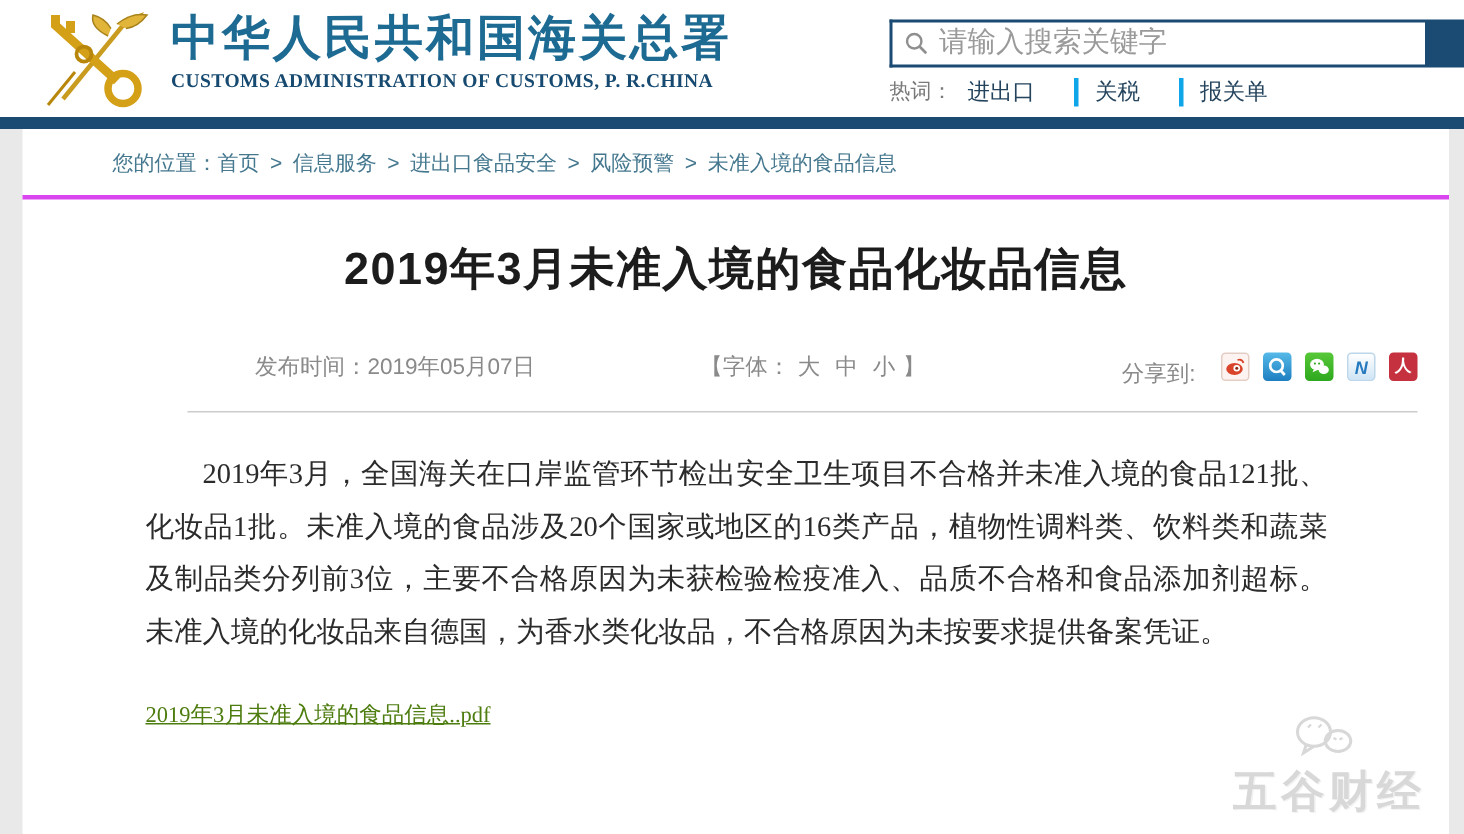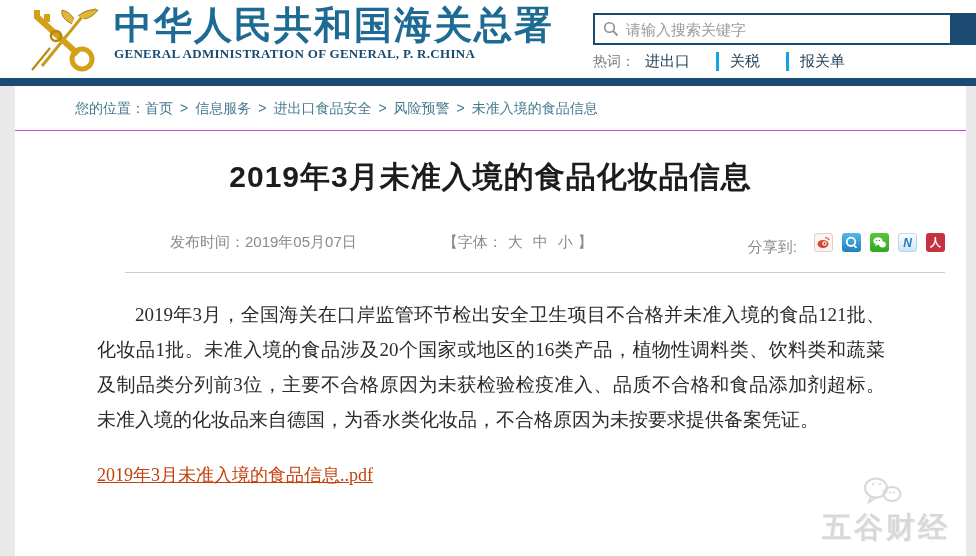--- a/index.html
+++ b/index.html
@@ -6,62 +6,62 @@
   html,body { background:#e9e9e9; }
   .page {
     position:relative; width:976px; height:556px; overflow:hidden;
     background:#e9e9e9; font-family:"Liberation Sans", sans-serif;
   }
   
   .header { position:absolute; top:0; left:0; right:0; height:78px; background:#fff; }
   .logo { position:absolute; left:22px; top:4px; width:84px; height:70px; }
   .titles { position:absolute; left:114px; top:7px; }
   .site-cn {
-    font-size:38px; font-weight:bold; color:#1d6a93; letter-spacing:2px;
+    font-size:32px; font-weight:bold; color:#1d6a93; letter-spacing:2px;
     font-family:"Liberation Sans", sans-serif; line-height:36px;
   }
   .site-en {
     margin-top:3px; font-size:13px; font-weight:bold; color:#174a70;
     font-family:"Liberation Serif", serif; letter-spacing:0.3px;
   }
   .search-wrap { position:absolute; left:593px; right:0; top:13px; height:32px; display:flex; }
   .search-box {
     flex:1; display:flex; align-items:center; background:#fff;
     border:2px solid #1b4a73; border-right:none; padding-left:8px;
   }
   .search-box svg { flex:0 0 auto; }
   .search-input {
-    border:none; outline:none; flex:1; margin-left:7px; font-size:15px;
+    border:none; outline:none; flex:1; margin-left:7px; font-size:19px;
     color:#333; background:transparent; font-family:"Liberation Sans", sans-serif;
   }
   .search-input::placeholder { color:#9a9a9a; }
   .search-btn { width:26px; background:#1b4a73; border:none; cursor:pointer; }
-  .hotrow { position:absolute; left:593px; top:52px; display:flex; align-items:center; font-size:14px; }
+  .hotrow { position:absolute; left:593px; top:52px; display:flex; align-items:flex-start; font-size:14px; }
   .hotlabel { color:#7a7a7a; margin-right:10px; }
   .hotword { color:#24435c; font-size:15px; cursor:pointer;font-family:Liberation Mono, monospace; }
   .hotword + .hotword { border-left:3px solid #0ea5e9; padding-left:11px; margin-left:26px; }
   .bluebar { position:absolute; top:78px; left:0; right:0; height:8px; background:#1b4a73; }
   
   .content { position:absolute; top:86px; left:15px; width:951px; bottom:0; background:#fff; }
   .breadcrumb {
     padding:14px 20px 12px 60px; font-size:14px; color:#45788f;
-    border-bottom:1px solid #d946ef;
+    border-bottom:3px solid #d946ef;
   }
   .bc-item { color:#45788f; cursor:pointer; }
   .bc-sep { margin:0 7px; color:#45788f; }
   .article-title {
     margin-top:26px; text-align:center; font-size:30px; font-weight:bold;
     color:#1c1c1c; letter-spacing:1px;
   }
   .meta {
     margin:30px 21px 0 110px; display:flex; align-items:center;
     font-size:15px; color:#8a8a8a; padding-bottom:15px; border-bottom:1px solid #cccccc;gap:44px;
   }
   .meta-date { margin-left:45px; }
-  .font-sel { margin-left:42px; color:#8a8a8a; }
+  .font-sel { margin-left:66px; color:#8a8a8a; }
   .font-size-opt { margin:0 5px; cursor:pointer; color:#8a8a8a; }
   .share { margin-left:auto; display:flex; align-items:center; }
   .share-label { color:#8a8a8a; margin-right:8px;margin-top:10px; }
   .share-icon {
     width:19px; height:19px; border-radius:3px; margin-left:9px; cursor:pointer;
     display:inline-flex; align-items:center; justify-content:center; overflow:hidden;
     font-size:12px; font-weight:bold; line-height:1;
   }
   .ic-sina { background:#fdf4f1; border:1px solid #e3cdc4; }
   .ic-tencent { background:linear-gradient(#56b9e8,#1d7fc0); }
@@ -69,22 +69,22 @@
   .ic-netease { background:linear-gradient(#ffffff,#cfe4f5); color:#2779be; font-style:italic; border:1px solid #bcd6ea; }
   .ic-renren { background:#c5313f; color:#fff; font-size:11px; }
   .body-col { margin:12px 81px 0 82px; }
   .body-col p {
     font-family:"Liberation Serif", serif; font-size:19px; line-height:35px;
     color:#2b2b2b; text-indent:2em; text-align:justify;
   }
   .p1 { margin-top:24px; }
   .p2 { margin-top:6px; }
   .pdf-link {
-    display:inline-block; font-family:"Liberation Serif", serif; font-size:18px;
-    color:#c2410c; text-decoration:underline; cursor:pointer;
+    display:inline-block; font-family:"Liberation Serif", serif; font-size:15px;
+    color:#4d7c0f; text-decoration:underline; cursor:pointer;
   }
   .link1 { margin-top:26px; }
   .link-row { line-height:24px; }
   
   .watermark {
     position:absolute; right:26px; bottom:8px; display:flex; align-items:center;
     color:#d8d8d8; font-size:29px; font-weight:bold; letter-spacing:3px;
     text-shadow:1px 1px 0 #f2f2f2;
     flex-direction:column;
   }
@@ -104,21 +104,21 @@
       <path d="M50 20 q-12 -6 -10 -14 q8 2 12 9" fill="#e0b53a" stroke="#a8821a" stroke-width="1"></path>
       <line x1="14" y1="12" x2="56" y2="50" stroke="#d4a017" stroke-width="6"></line>
       <rect x="12" y="6" width="6" height="8" fill="#d4a017"></rect>
       <rect x="22" y="10" width="6" height="8" fill="#d4a017"></rect>
       <circle cx="60" cy="55" r="10" fill="none" stroke="#d4a017" stroke-width="5"></circle>
       <circle cx="34" cy="32" r="5" fill="none" stroke="#b8860b" stroke-width="2.5"></circle>
       <line x1="28" y1="44" x2="10" y2="66" stroke="#b8860b" stroke-width="2"></line>
     </svg>
     <div class="titles">
       <div class="site-cn">中华人民共和国海关总署</div>
-      <div class="site-en">GENERAL ADMINISTRATION OF GENERAL, P. R.CHINA</div>
+      <div class="site-en">CUSTOMS ADMINISTRATION OF CUSTOMS, P. R.CHINA</div>
     </div>
 
     <div class="search-wrap">
       <div class="search-box">
         <svg width="16" height="16" viewBox="0 0 16 16">
           <circle cx="6.5" cy="6.5" r="4.8" fill="none" stroke="#8f8f8f" stroke-width="1.6"></circle>
           <line x1="10.2" y1="10.2" x2="14.5" y2="14.5" stroke="#8f8f8f" stroke-width="1.8"></line>
         </svg>
         <input class="search-input" type="text" placeholder="请输入搜索关键字" style="">
       </div>

